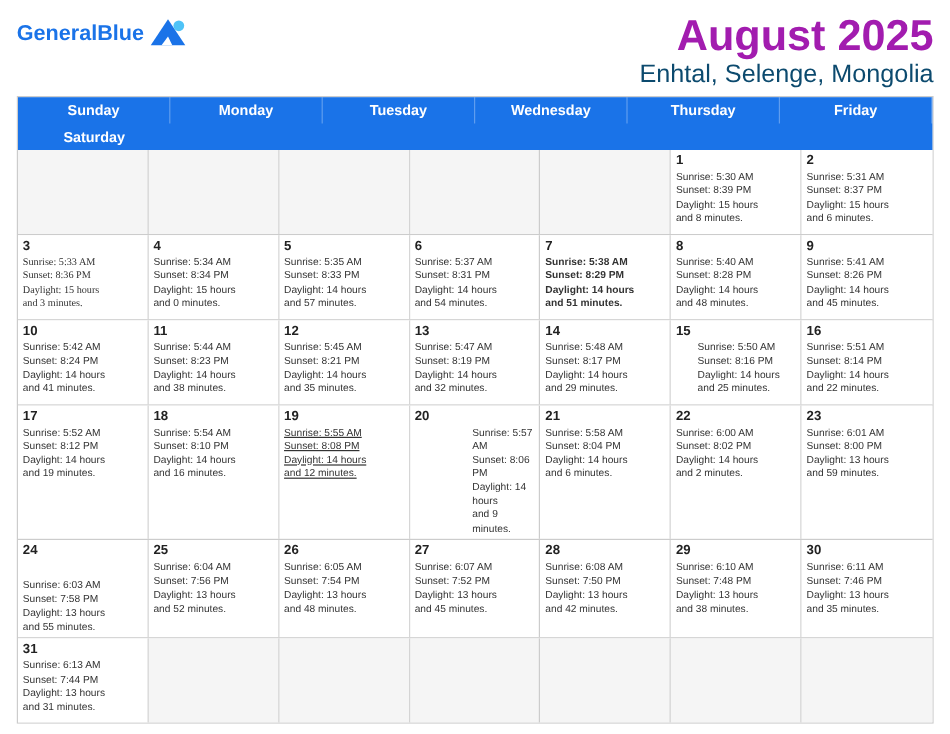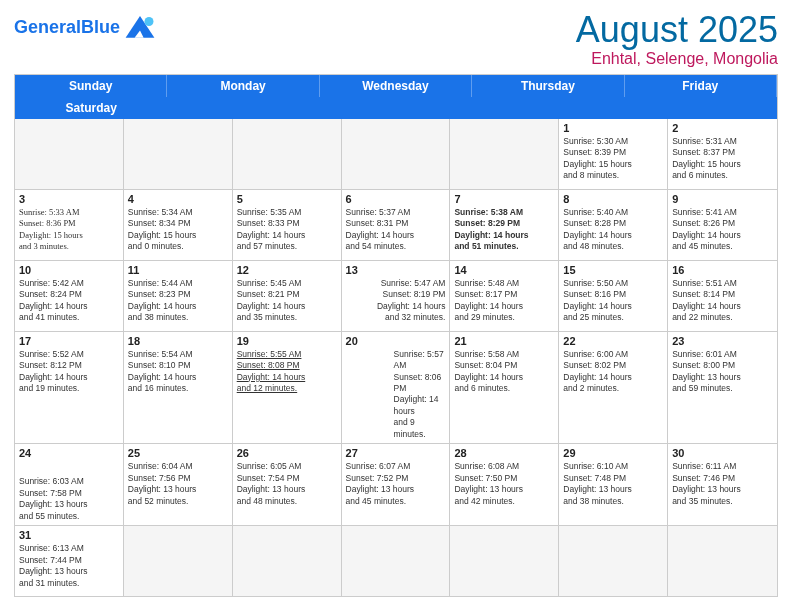--- a/index.html
+++ b/index.html
@@ -40,37 +40,37 @@
       width: 36px;
       height: 28px;
       margin-left: 2px;
       margin-top: -2px;
     }
     .title-block {
       text-align: right;
     }
     .main-title {
       font-size: 36px;
-      font-weight: normal;
-      color: #0369a1;
+      font-weight: bold;
+      color: #a21caf;
       line-height: 1.1;
     }
     .subtitle {
-      font-size: 16px;
-      color: #be185d;
+      font-size: 21px;
+      color: #0c4a6e;
     }
     .calendar {
       flex: 1;
       display: flex;
       flex-direction: column;
       border: 1px solid #ccc;
     }
     .cal-header {
       display: grid;
-      grid-template-columns: repeat(5, 1fr);
+      grid-template-columns: repeat(6, 1fr);
       background: #1a73e8;
     }
     .cal-header-cell {
       color: #fff;
       font-size: 12px;
       font-weight: bold;
       padding: 4px 4px;
       text-align: center;
       border-right: 1px solid rgba(255,255,255,0.3);
     }
@@ -132,20 +132,21 @@
     <div class="title-block">
       <div class="main-title">August 2025</div>
       <div class="subtitle">Enhtal, Selenge, Mongolia</div>
     </div>
   </div>
 
   <div class="calendar">
     <div class="cal-header">
     <div class="cal-header-cell">Sunday</div>
         <div class="cal-header-cell">Monday</div>
+        <div class="cal-header-cell">Tuesday</div>
         <div class="cal-header-cell">Wednesday</div>
         <div class="cal-header-cell">Thursday</div>
         <div class="cal-header-cell">Friday</div>
         <div class="cal-header-cell">Saturday</div>
       </div>
     <div class="cal-body">
     <div class="cal-row">
           <div class="cal-cell empty"></div>
           <div class="cal-cell empty"></div>
           <div class="cal-cell empty"></div>
@@ -234,35 +235,35 @@
           </div>
           <div class="cal-cell">
             <div class="day-num">12</div>
             <div class="day-info" style="white-space: pre-line;">Sunrise: 5:45 AM
 Sunset: 8:21 PM
 Daylight: 14 hours
 and 35 minutes.</div>
           </div>
           <div class="cal-cell">
             <div class="day-num">13</div>
-            <div class="day-info" style="white-space: pre-line; text-align: right;">Sunrise: 5:47 AM
+            <div class="day-info" style="white-space: pre-line;">Sunrise: 5:47 AM
 Sunset: 8:19 PM
 Daylight: 14 hours
 and 32 minutes.</div>
           </div>
           <div class="cal-cell">
             <div class="day-num">14</div>
             <div class="day-info" style="white-space: pre-line;">Sunrise: 5:48 AM
 Sunset: 8:17 PM
 Daylight: 14 hours
 and 29 minutes.</div>
           </div>
           <div class="cal-cell">
             <div class="day-num">15</div>
-            <div class="day-info" style="white-space: pre-line;">Sunrise: 5:50 AM
+            <div class="day-info" style="white-space: pre-line; margin-left: 18px;">Sunrise: 5:50 AM
 Sunset: 8:16 PM
 Daylight: 14 hours
 and 25 minutes.</div>
           </div>
           <div class="cal-cell">
             <div class="day-num">16</div>
             <div class="day-info" style="white-space: pre-line;">Sunrise: 5:51 AM
 Sunset: 8:14 PM
 Daylight: 14 hours
 and 22 minutes.</div>

